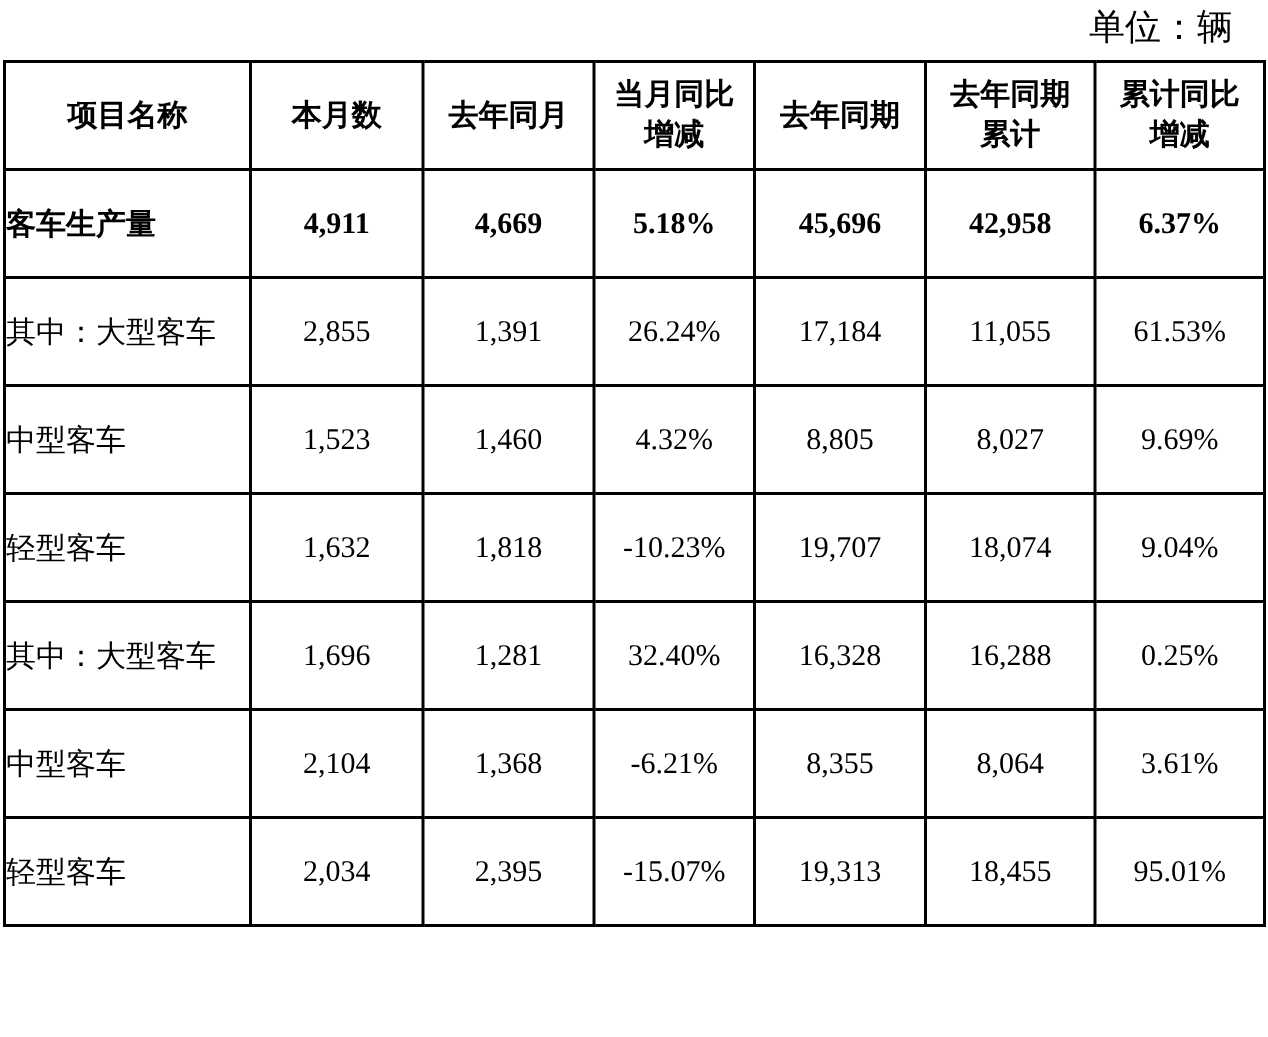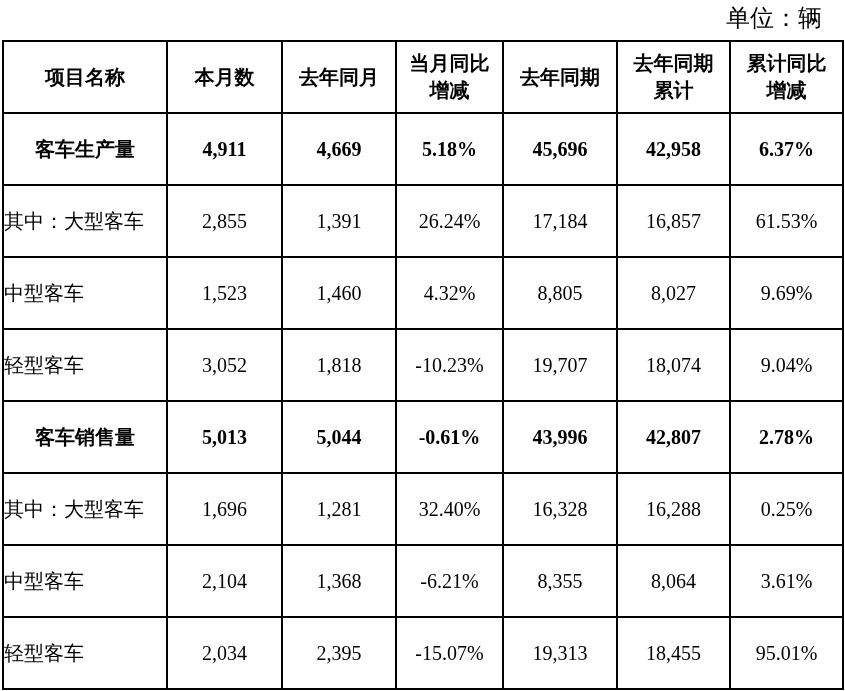--- a/index.html
+++ b/index.html
@@ -58,21 +58,21 @@
   }
   td.label-cell {
     white-space: nowrap;
   }
   tr.sub-row td.label-cell {
     text-align: left;
     padding-right: 9px;
     font-weight: normal;
   }
   tr.total-row td.label-cell {
-    text-align: center;
+    text-align: left;
     padding-right: 0;
     margin-left: 20px;
   }
 </style>
 </head>
 <body>
 
 <div class="page">
 
   <div class="unit-label">单位：辆</div>
@@ -110,49 +110,40 @@
         <td>45,696</td>
         <td>42,958</td>
         <td>6.37%</td>
       </tr>
       <tr class="sub-row">
         <td class="label-cell">其中：大型客车</td>
         <td>2,855</td>
         <td>1,391</td>
         <td>26.24%</td>
         <td>17,184</td>
-        <td>16,857</td>
+        <td>11,055</td>
         <td>61.53%</td>
       </tr>
       <tr class="sub-row">
         <td class="label-cell">中型客车</td>
         <td>1,523</td>
         <td>1,460</td>
         <td>4.32%</td>
         <td>8,805</td>
         <td>8,027</td>
         <td>9.69%</td>
       </tr>
       <tr class="sub-row">
         <td class="label-cell">轻型客车</td>
-        <td>3,052</td>
+        <td>1,632</td>
         <td>1,818</td>
         <td>-10.23%</td>
         <td>19,707</td>
         <td>18,074</td>
         <td>9.04%</td>
-      </tr>
-      <tr class="total-row">
-        <td class="label-cell">客车销售量</td>
-        <td>5,013</td>
-        <td>5,044</td>
-        <td>-0.61%</td>
-        <td>43,996</td>
-        <td>42,807</td>
-        <td>2.78%</td>
       </tr>
       <tr class="sub-row">
         <td class="label-cell">其中：大型客车</td>
         <td>1,696</td>
         <td>1,281</td>
         <td>32.40%</td>
         <td>16,328</td>
         <td>16,288</td>
         <td>0.25%</td>
       </tr>

